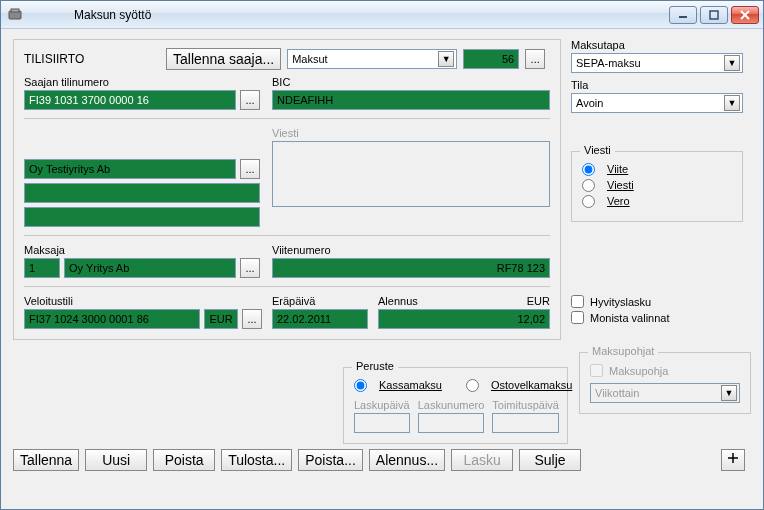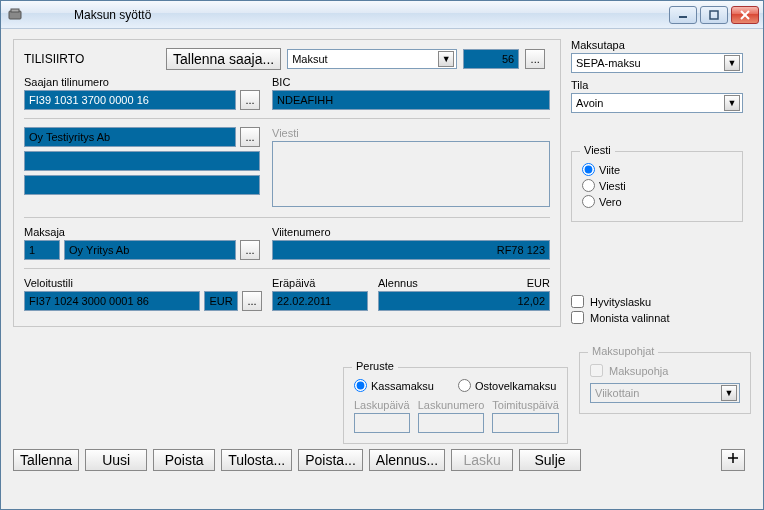--- a/index.html
+++ b/index.html
@@ -61,21 +61,21 @@
     position:relative;
   }
   .frame.left { width:548px; }
   .right-col { width:172px; }
   .label { font-size:11px; color:#000; margin-bottom:2px; display:block; }
   .label.dim { color:#9a9a9a; }
   input[type=text], select, textarea {
     font-family: Tahoma, Arial, sans-serif;
     font-size:11px;
     border:1px solid #7f9db9;
-    background:#0369a1;
+    background:#15803d;
     padding:2px 4px;
     height:20px;
   }
   input.dimmed, textarea.dimmed { background:#f0f0f0; color:#888; }
   .sel-highlight {
     background:#3367d1; color:#fff;
   }
   .sq-btn {
     width:20px; height:20px;
     border:1px solid #888;
@@ -97,21 +97,21 @@
     position:relative;
     margin-top:0;
   }
   .fieldset .legend {
     position:absolute; top:-8px; left:8px;
     background:#f0f0f0;
     padding:0 4px;
     font-size:11px;
   }
   .fieldset.dim .legend { color:#9a9a9a; }
-  .radio-row { display:flex; align-items:center; gap:4px; margin:3px 0; font-size:11px; }
+  .radio-row { display:flex; align-items:flex-start; gap:12px; margin:3px 0; font-size:11px;text-decoration:underline; }
   .radio-row input { margin:0; }
 
   
   .btn-bar {
     position:absolute; left:12px; bottom:38px;
     display:flex; gap:6px;
   }
   .btn {
     min-width:62px; height:22px;
     border:1px solid #888;
@@ -238,21 +238,21 @@
             <span class="label">BIC</span>
             <input type="text" style="width: 100%;" value="NDEAFIHH">
           </div>
         </div>
 
         <hr class="hr">
 
         <div class="two-col">
           <div style="width:238px">
             <div class="row">
-              <input type="text" style="width: 212px;" value="Oy Testiyritys Ab">
+              <input type="text" style="width: 212px; margin-top: 32px;" value="Oy Testiyritys Ab">
               <button class="sq-btn"></button>
             </div>
             <input type="text" style="width: 236px; margin-top: 4px;">
             <input type="text" style="width: 236px; margin-top: 4px;">
           </div>
           <div class="grow disabled-area">
             <span class="label dim">Viesti</span>
             <textarea class="dimmed" style="width: 100%; height: 66px;" disabled=""></textarea>
           </div>
         </div>

